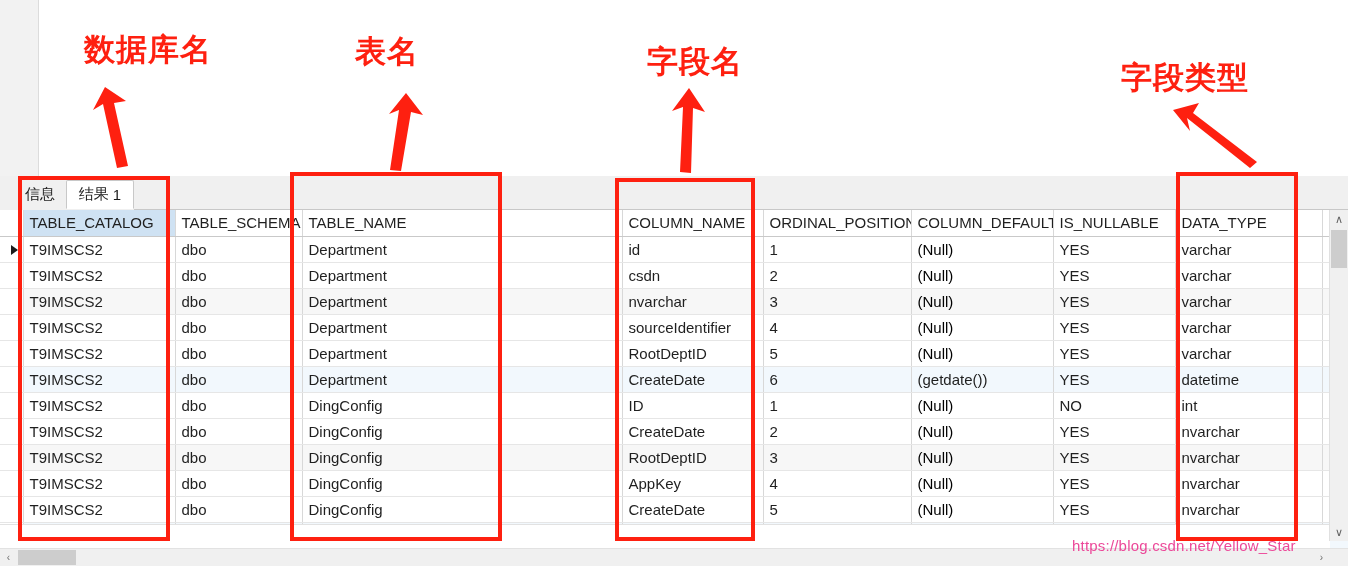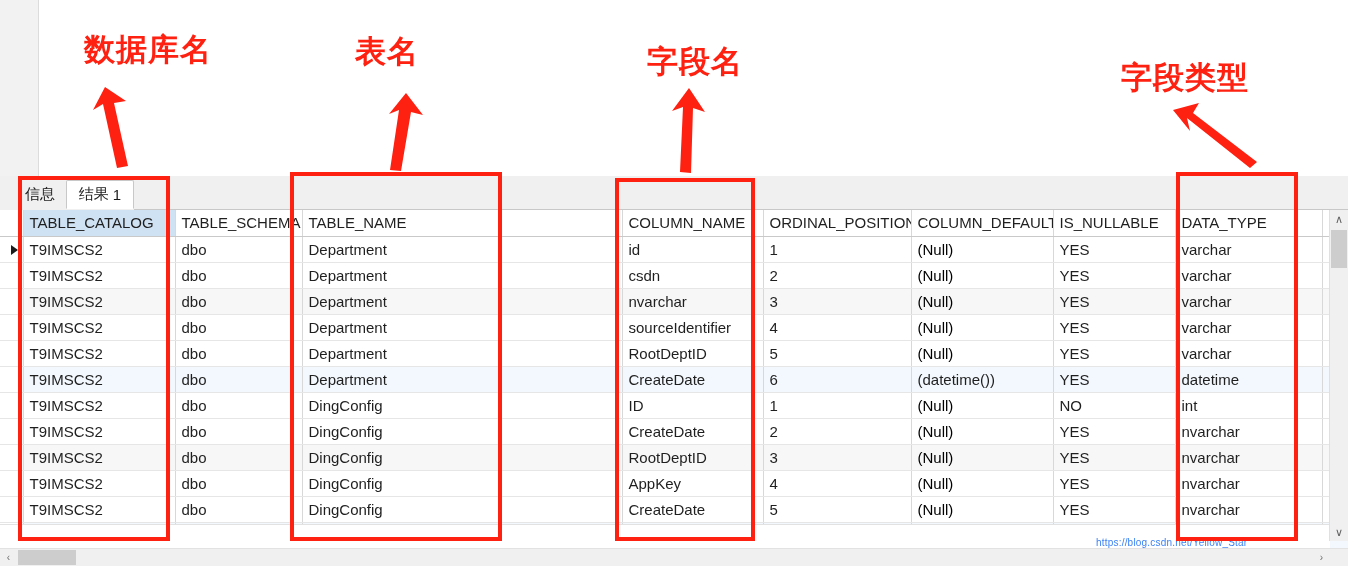--- a/index.html
+++ b/index.html
@@ -133,22 +133,22 @@
   .hs-corner{
     position:absolute;right:0;top:0;width:18px;height:17px;background:#f0f0f0;
   }
   
   .bottom-gap{
     position:absolute;left:0;bottom:17px;width:1330px;height:24px;background:#ffffff;
     border-top:1px solid #e2e2e2;
   }
   
   .watermark{
-    position:absolute;left:1096px;top:537px;
-    font-size:10px;color:#3b82f6;white-space:nowrap;
+    position:absolute;left:1072px;top:537px;
+    font-size:15px;color:#ec4899;white-space:nowrap;
     letter-spacing:.2px;
   }
   
   .redbox{
     position:absolute;border:4px solid #fe2010;box-sizing:border-box;
     background:transparent;
   }
   svg.arrow-svg{position:absolute;left:0;top:0;overflow:visible;}
 </style>
 </head>
@@ -258,21 +258,21 @@
           <td>varchar</td>
           <td></td>
         </tr>
         <tr class="sh-blue">
           <td class="rowhdr"></td>
           <td>T9IMSCS2</td>
           <td>dbo</td>
           <td>Department</td>
           <td>CreateDate</td>
           <td class="num">6</td>
-          <td>(datetime())</td>
+          <td>(getdate())</td>
           <td>YES</td>
           <td>datetime</td>
           <td></td>
         </tr>
         <tr>
           <td class="rowhdr"></td>
           <td>T9IMSCS2</td>
           <td>dbo</td>
           <td>DingConfig</td>
           <td>ID</td>

